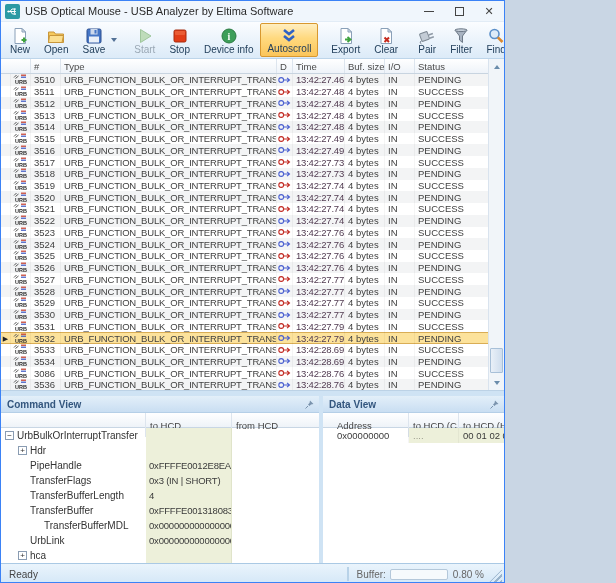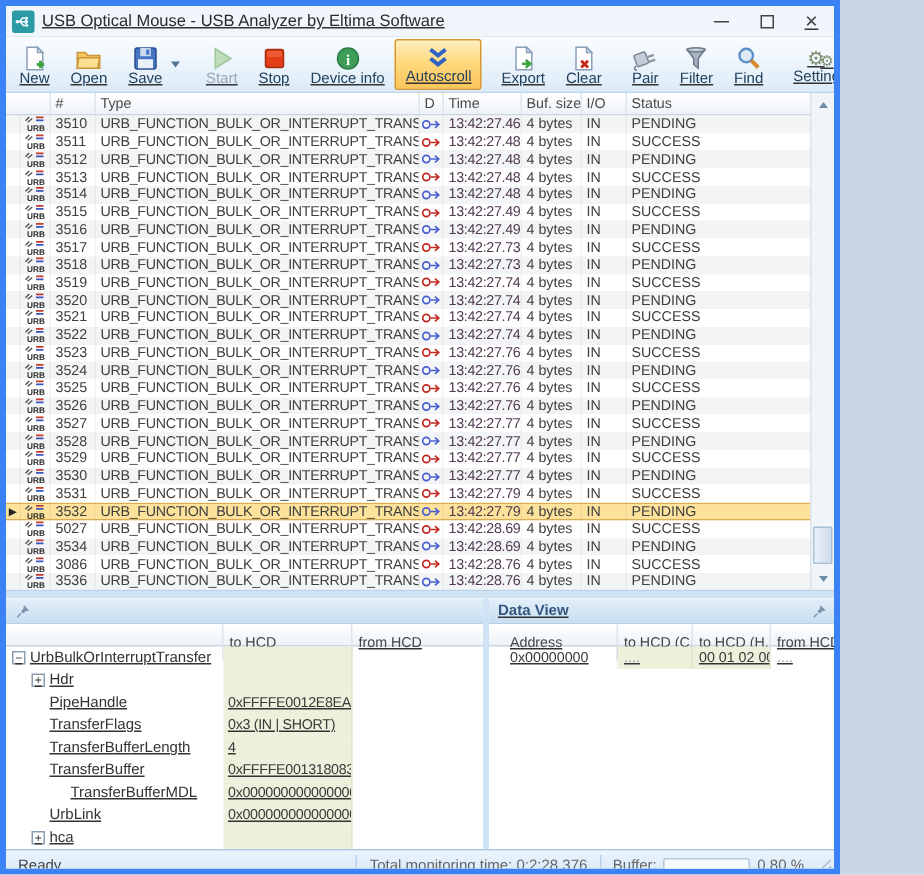--- a/index.html
+++ b/index.html
@@ -1,23 +1,23 @@
 <!DOCTYPE html>
 <html><head>
 <meta charset="utf-8">
 <style>
   html,body{margin:0;padding:0;background:#c9d6e4;}
   *{box-sizing:border-box;}
   .window{
-    width:560px;height:583px;
-    border:4px solid #3b82f6;
+    width:505px;height:583px;
+    border:1px solid #3b82f6;
     background:#fff;
     display:flex;flex-direction:column;
     font-family:"Liberation Sans", sans-serif;
-    color:#333;overflow:hidden;position:relative;text-decoration:underline;
+    color:#333;overflow:hidden;position:relative;
   }
   
   .titlebar{height:21px;background:#f0f6fc;display:flex;align-items:center;flex:0 0 21px;border-bottom:1px solid #e2ecf6;}
   .appicon{width:15px;height:15px;margin:0 5px 0 4px;border-radius:2px;background:#2b9aa4;display:flex;align-items:center;justify-content:center;flex:0 0 15px;}
   .title-text{font-size:11px;color:#2a2a2a;white-space:nowrap;flex:1 1 auto;}
   .winbtn{width:30px;height:21px;display:flex;align-items:center;justify-content:center;color:#444;font-size:11px;flex:0 0 30px;}
   .winbtn .minbar{width:10px;height:1px;background:#444;display:block;}
   .winbtn .maxbox{width:9px;height:9px;border:1px solid #444;display:block;}
   
   .toolbar{height:37px;flex:0 0 37px;background:linear-gradient(#fbfdff,#dcebf8);border-bottom:1px solid #bdd5ea;display:flex;align-items:stretch;padding:1px 2px;}
@@ -827,21 +827,21 @@
           <div class="grow">
             <span class="c gutter"></span>
             <span class="c icon">
               <svg width="17" height="11" viewBox="0 0 17 11">
   <path d="M2 3.5 L4.5 1 M3.5 4.5 L6.5 2" stroke="#555" stroke-width="1" fill="none"></path>
   <path d="M9 1.2 h5" stroke="#c23a2a" stroke-width="1.2"></path>
   <path d="M9 3.2 h5" stroke="#3a55c2" stroke-width="1.2"></path>
   <text x="3" y="10" font-size="5.5" font-weight="bold" fill="#2a2a2a" font-family="Liberation Sans, sans-serif">URB</text>
               </svg>
             </span>
-            <span class="c num">5027</span>
+            <span class="c num">3533</span>
             <span class="c type">URB_FUNCTION_BULK_OR_INTERRUPT_TRANSFER</span>
             <span class="c dir">
               <svg class="dir-svg red" width="13" height="8" viewBox="0 0 13 8">
     <circle cx="3.2" cy="4" r="2.4" fill="none" stroke="currentColor" stroke-width="1.1"></circle>
     <path d="M6 4 h5.5 M9 1.8 L11.5 4 L9 6.2" fill="none" stroke="currentColor" stroke-width="1.1"></path>
               </svg>
             </span>
             <span class="c time">13:42:28.699</span>
             <span class="c buf">4 bytes</span>
             <span class="c io">IN</span>
@@ -927,20 +927,21 @@
           <span class="tri-down"></span>
         </span>
     </div>
   </div>
 
   <div class="hsplit"></div>
 
   <div class="bottom">
     <div class="panel cmd">
       <div class="phead">
+        <span class="ptitle">Command View</span>
         <span class="pin">
           <svg width="9" height="9" viewBox="0 0 9 9">
               <path d="M5 0.5 L8.5 4 L6 4.5 L4.5 6 L3 4.5 L4.5 3 z" fill="#7a93ad"></path>
               <path d="M3 6 L0.5 8.5" stroke="#7a93ad" stroke-width="1"></path>
             </svg>
         </span>
       </div>
       <div class="colhead">
         <span class="chc cmd-col-label"></span>
         <span class="chc cmd-col-to">to HCD</span>
@@ -1049,21 +1050,20 @@
             <span class="dc dv-c3 dim">....</span>
             <span class="dc dv-c4">00 00 00 00</span>
           </div>
         </div>
     </div>
   </div>
 
   <div class="statusbar">
     <span class="sb-ready">Ready</span>
     <span class="sb-sep"></span>
-    <span class="sb-mon">Total monitoring time: 0:2:28.376</span>
     <span class="sb-sep"></span>
     <span class="sb-buflabel">Buffer:</span>
     <span class="progress"></span>
     <span class="sb-bufval">0.80 %</span>
     <span class="grip"></span>
   </div>
 
 </div>
 
 </body></html>

